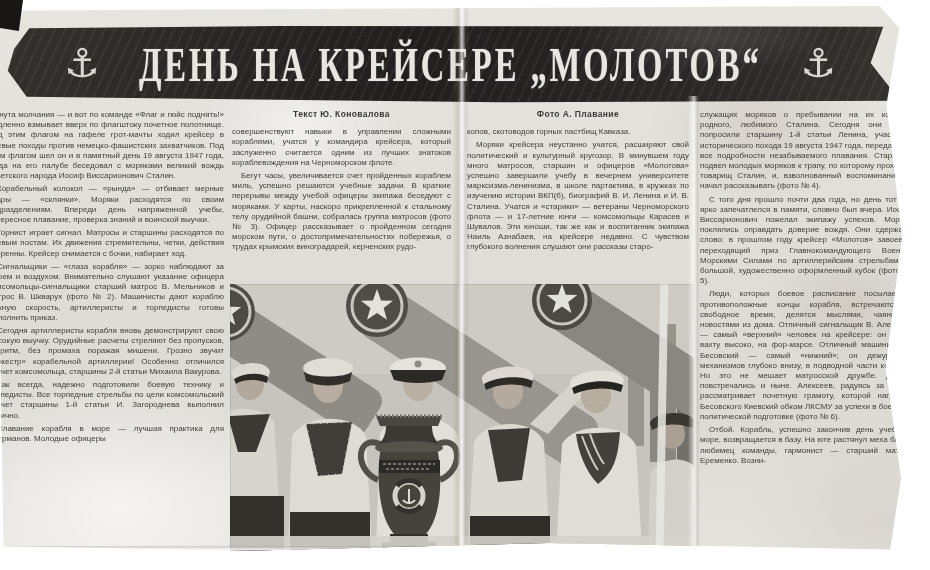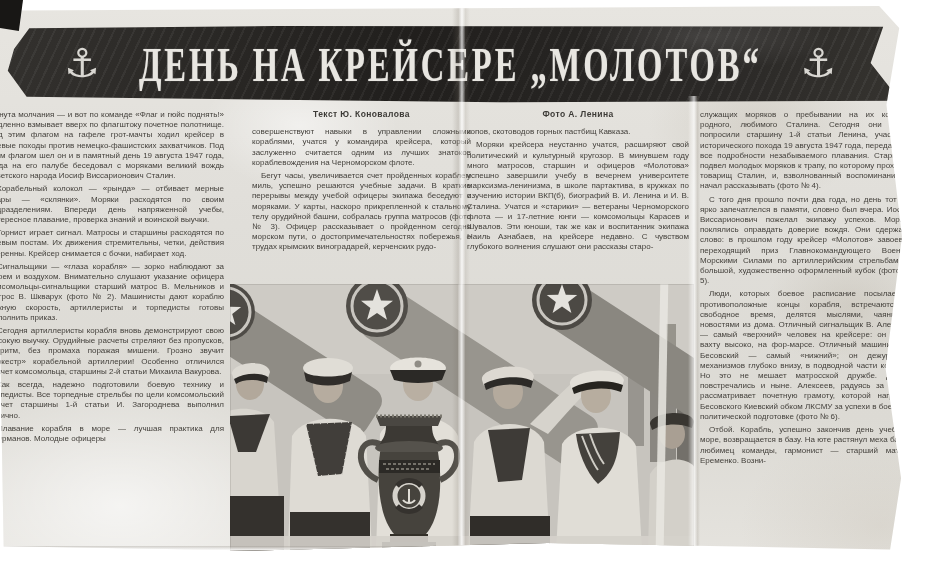--- a/index.html
+++ b/index.html
@@ -45,21 +45,21 @@
     display:inline-block;transform:scaleY(1.42) scaleX(.96);transform-origin:center;
     text-shadow:0 0 1px rgba(255,255,255,.35);
   }
 
   
   .col{position:absolute;color:#44413c;font-size:8px;line-height:10.2px;text-align:justify;}
   .col p{margin:0 0 3px 0;text-indent:9px;}
   .col p.cont{text-indent:0;}
   .byline{font-weight:bold;font-size:8.5px;color:#3d3b37;text-align:center;letter-spacing:.4px;margin:0 0 8px 0;}
   #col1{left:-12px;top:104px;width:236px;}
-  #col2{left:252px;top:103px;width:219px;}
+  #col2{left:232px;top:103px;width:219px;}
   #col3{left:467px;top:103px;width:222px;}
   #col4{left:700px;top:104px;width:212px;}
 
   
   .photo{position:absolute;left:230px;top:278px;width:464px;height:267px;overflow:hidden;
     box-shadow:inset 0 0 0 1px rgba(60,56,50,.25);}
   .photo svg{display:block;}
 </style>
 </head>
 <body>
@@ -84,21 +84,21 @@
       <p>Плавание корабля в море — лучшая практика для штурманов. Молодые офицеры</p>
     </div>
 
     <div class="col" id="col2">
       <div class="byline">Текст Ю. Коновалова</div>
       <p class="cont">совершенствуют навыки в управлении сложными кораблями, учатся у командира крейсера, который заслуженно считается одним из лучших знатоков кораблевождения на Черноморском флоте.</p>
       <p>Бегут часы, увеличивается счет пройденных кораблем миль, успешно решаются учебные задачи. В краткие перерывы между учебой офицеры экипажа беседуют с моряками. У карты, наскоро прикрепленной к стальному телу орудийной башни, собралась группа матросов (фото № 3). Офицер рассказывает о пройденном сегодня морском пути, о достопримечательностях побережья, о трудах крымских виноградарей, керченских рудо-</p>
     </div>
 
     <div class="col" id="col3">
-      <div class="byline">Фото А. Ленина</div>
+      <div class="byline">Фото А. Плавание</div>
       <p class="cont">копов, скотоводов горных пастбищ Кавказа.</p>
       <p>Моряки крейсера неустанно учатся, расширяют свой политический и культурный кругозор. В минувшем году много матросов, старшин и офицеров «Молотова» успешно завершили учебу в вечернем университете марксизма-ленинизма, в школе партактива, в кружках по изучению истории ВКП(б), биографий В. И. Ленина и И. В. Сталина. Учатся и «старики» — ветераны Черноморского флота — и 17-летние юнги — комсомольцы Карасев и Шувалов. Эти юноши, так же как и воспитанник экипажа Наиль Азнабаев, на крейсере недавно. С чувством глубокого волнения слушают они рассказы старо-</p>
     </div>
 
     <div class="col" id="col4">
       <p class="cont">служащих моряков о пребывании на их корабле родного, любимого Сталина. Сегодня они вновь попросили старшину 1-й статьи Ленина, участника исторического похода 19 августа 1947 года, передать им все подробности незабываемого плавания. Старшина подвел молодых моряков к трапу, по которому проходил товарищ Сталин, и, взволнованный воспоминаниями, начал рассказывать (фото № 4).</p>
       <p>С того дня прошло почти два года, но день тот так ярко запечатлелся в памяти, словно был вчера. Иосиф Виссарионович пожелал экипажу успехов. Моряки поклялись оправдать доверие вождя. Они сдержали слово: в прошлом году крейсер «Молотов» завоевал переходящий приз Главнокомандующего Военно-Морскими Силами по артиллерийским стрельбам — большой, художественно оформленный кубок (фото № 5).</p>
       <p>Люди, которых боевое расписание посылает в противоположные концы корабля, встречаются в свободное время, делятся мыслями, чаяниями, новостями из дома. Отличный сигнальщик В. Алексеев — самый «верхний» человек на крейсере: он несет вахту высоко, на фор-марсе. Отличный машинист М. Бесовский — самый «нижний»; он дежурит у механизмов глубоко внизу, в подводной части корпуса. Но это не мешает матросской дружбе. Друзья повстречались и ныне. Алексеев, радуясь за друга, рассматривает почетную грамоту, которой наградил Бесовского Киевский обком ЛКСМУ за успехи в боевой и политической подготовке (фото № 6).</p>
       <p>Отбой. Корабль, успешно закончив день учебы в море, возвращается в базу. На юте растянул меха баяна любимец команды, гармонист — старший матрос Еременко. Возни-</p>
     </div>

